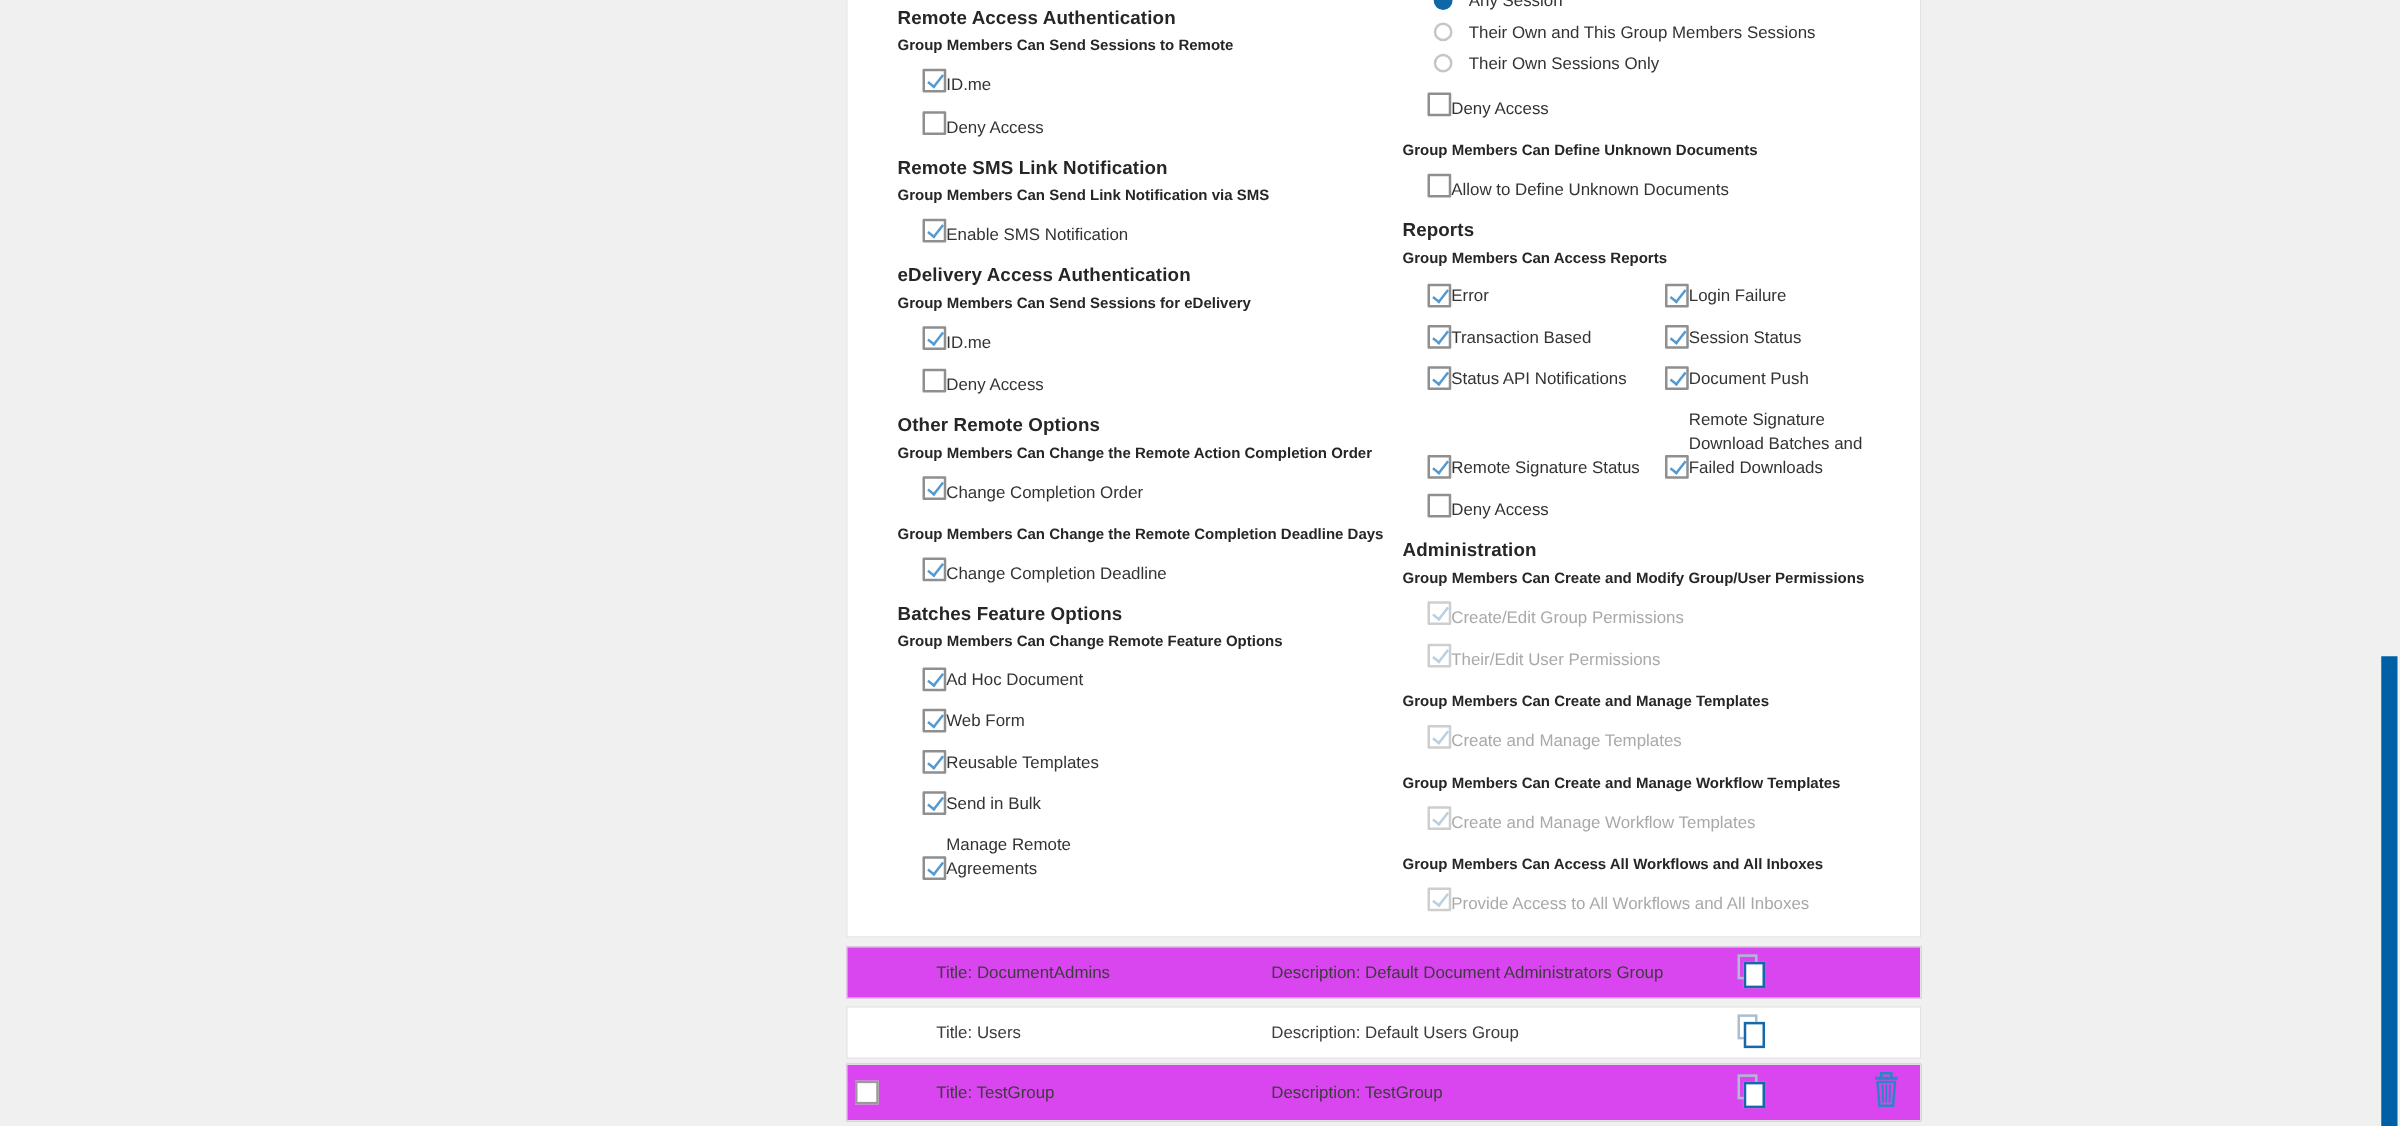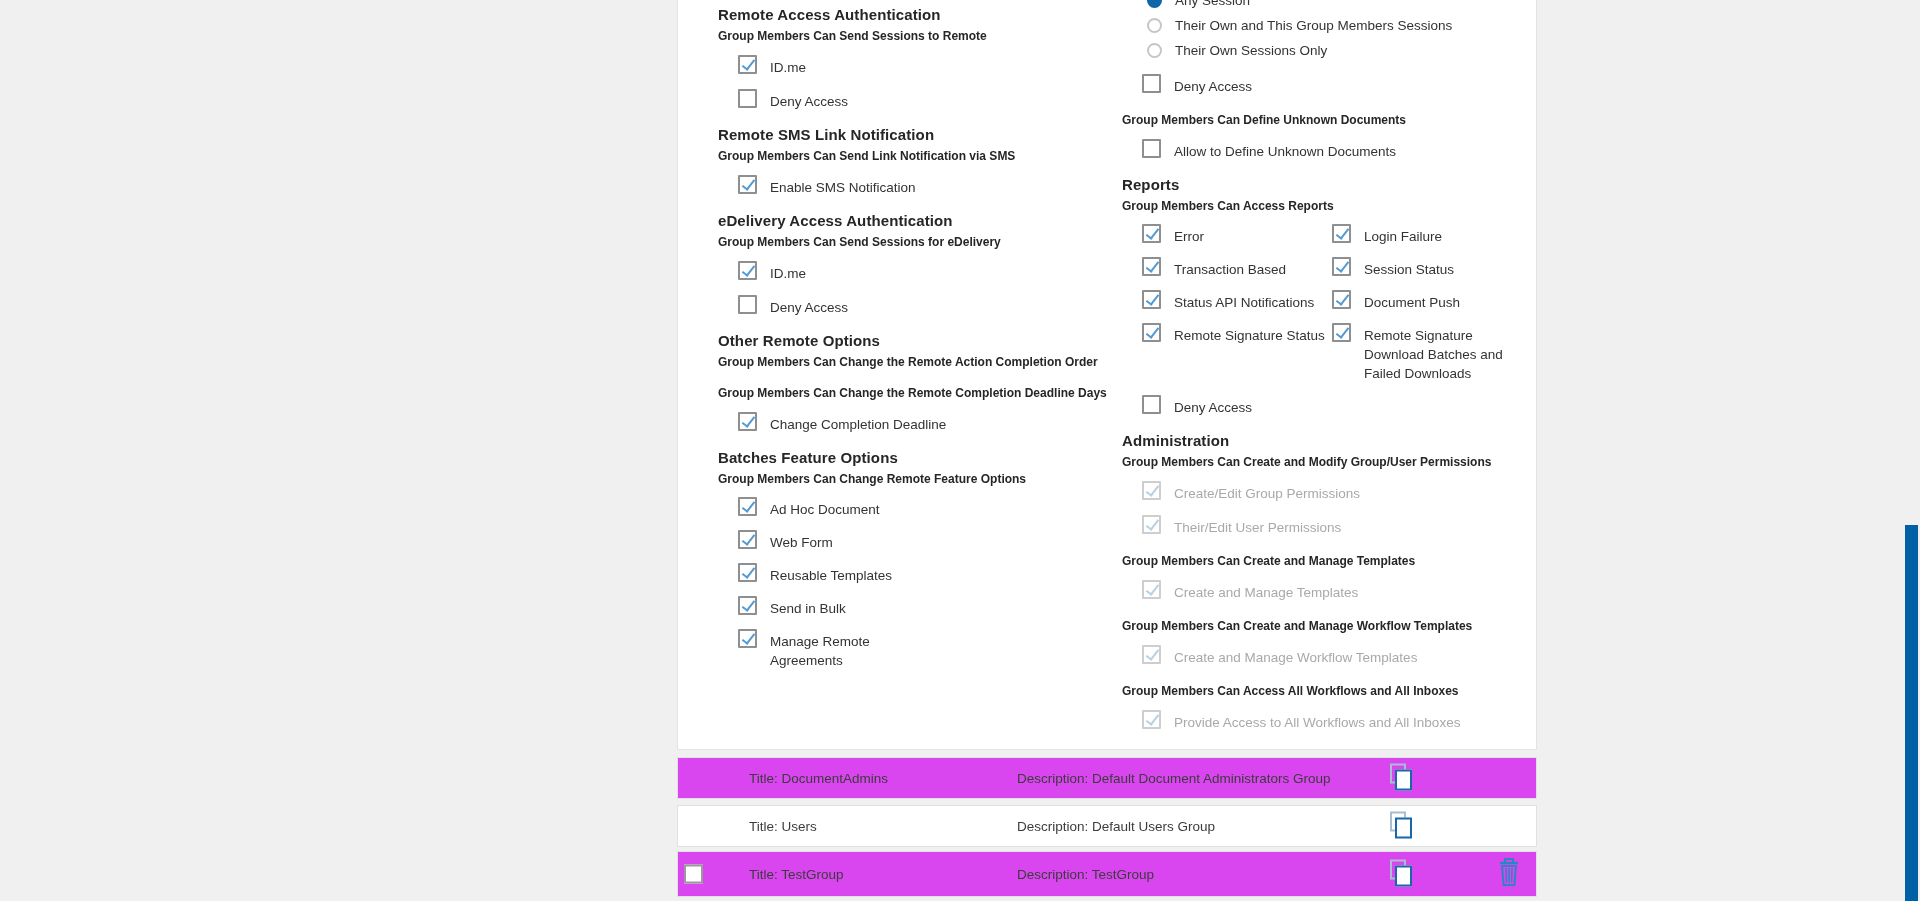--- a/index.html
+++ b/index.html
@@ -35,34 +35,34 @@
     width:19px; height:19px; border:2px solid #8f8f8f; background:#fff;
     flex:none; position:relative; border-radius:1px;
   }
   .cb .check {
     position:absolute; left:5px; top:0px; width:7px; height:13px;
     border-right:2px solid #549ad2; border-bottom:2px solid #549ad2;
     transform:rotate(38deg);
   }
   .cb.disabled { border-color:#cecece; }
   .cb.disabled .check { border-color:#b7d0e2; }
-  .cb-label { font-size:13.5px; color:#333; margin-left:13px; line-height:19px; padding-top:3px; }
+  .cb-label { font-size:13.5px; color:#333; line-height:19px; padding-top:3px; }
   .cb-label.disabled { color:#a9a9a9; }
 
   .radio-row { display:flex; align-items:center; margin:6px 0 0 25px; }
   .radio-row.first { margin-top:-9px; }
   .radio {
     width:15px; height:15px; border-radius:50%;
     border:2px solid #c6c6c6; background:#fff; flex:none;
   }
   .radio.selected { border-color:#0f67a8; background:#0f67a8; }
   .radio-label { font-size:13.5px; color:#333; margin-left:13px; line-height:19px; }
 
   .cb-grid { display:flex; flex-wrap:wrap; margin-left:20px; }
-  .cb-grid .cell { display:flex; align-items:flex-start; margin-top:11px; }
+  .cb-grid .cell { display:flex; align-items:flex-end; margin-top:11px; }
   .grid-left  .cell { width:216px; }
   .grid-right .cell { width:190px; }
   .grid-left  .cb-label { max-width:126px; }
   .grid-right .cb-label { max-width:152px; }
 
   .group-row {
     position:absolute; left:677px; width:860px;
     background:#d946ef; border:1px solid #e1e1e1;
   }
   .group-row.white { background:#ffffff;padding-left:12px; }
@@ -122,20 +122,26 @@
         </span>
       <span class="cb-label">ID.me</span>
     </div>
     <div class="cb-row">
       <span class="cb"></span>
       <span class="cb-label">Deny Access</span>
     </div>
 
     <div class="section-title">Other Remote Options</div>
     <div class="group-label">Group Members Can Change the Remote Action Completion Order</div>
+    <div class="cb-row">
+      <span class="cb">
+          <span class="check"></span>
+        </span>
+      <span class="cb-label">Change Completion Order</span>
+    </div>
     <div class="group-label">Group Members Can Change the Remote Completion Deadline Days</div>
     <div class="cb-row">
       <span class="cb">
           <span class="check"></span>
         </span>
       <span class="cb-label">Change Completion Deadline</span>
     </div>
 
     <div class="section-title">Batches Feature Options</div>
     <div class="group-label">Group Members Can Change Remote Feature Options</div>

